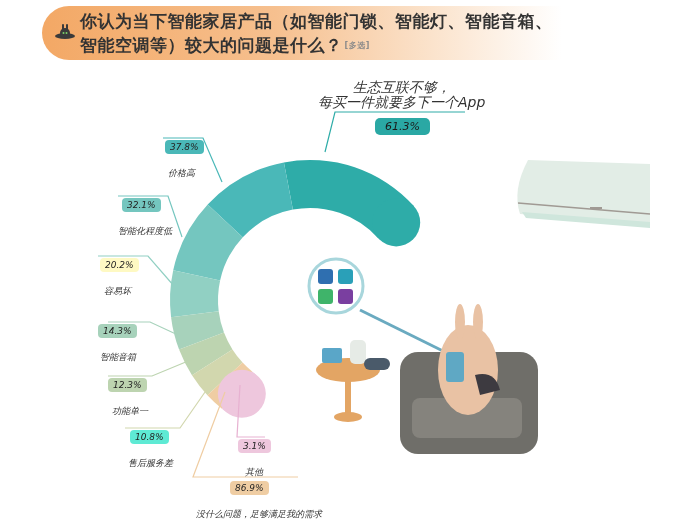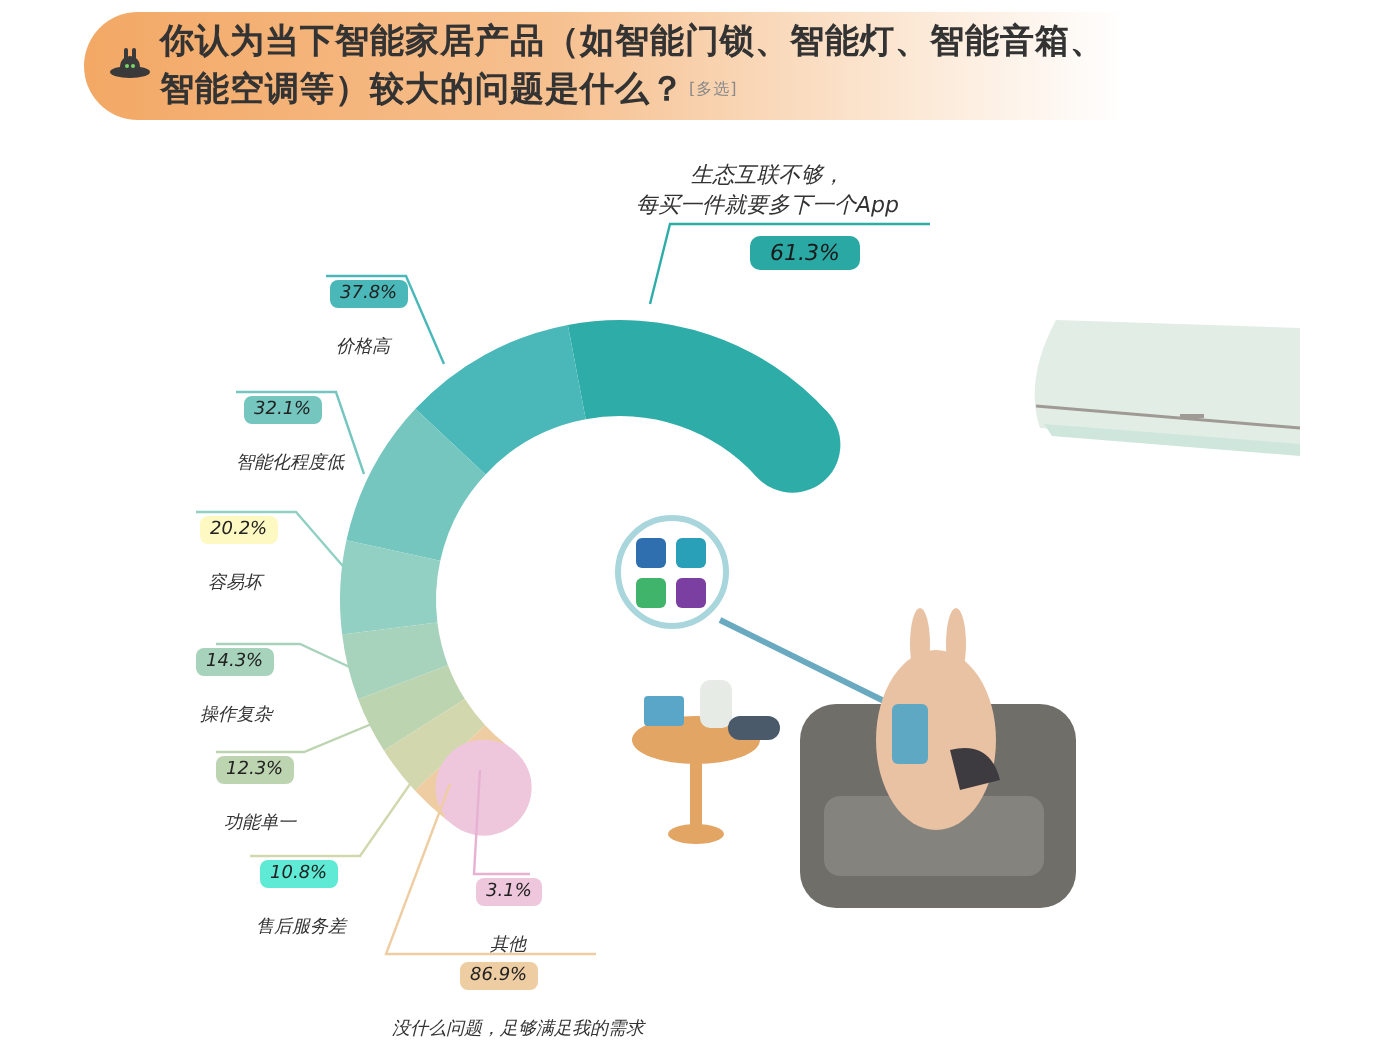--- a/index.html
+++ b/index.html
@@ -4,26 +4,26 @@
 <style>
   html, body { margin:0; padding:0; }
   body { width:700px; height:522px; background:#ffffff; position:relative; overflow:hidden;
          font-family:"DejaVu Sans","Liberation Sans",sans-serif; }
   .title-banner { position:absolute; left:42px; top:6px; width:520px; height:54px;
          border-radius:28px 0 0 28px;
          background:linear-gradient(90deg,#f3a865 0%,#f6c08f 45%,#fbe3cc 75%,rgba(255,255,255,0) 100%); }
   .title-icon { position:absolute; left:52px; top:20px; width:26px; height:26px; }
   .title-text { position:absolute; left:80px; top:9px; font-size:17px; line-height:24px; color:#333;
          font-weight:bold; letter-spacing:0.5px; }
-  .title-tag { font-size:8px; color:#8a8a8a; font-weight:normal; margin-left:2px; vertical-align:middle; }
+  .title-tag { font-size:8px; color:#8a8a8a; font-weight:bold; margin-left:2px; vertical-align:middle; }
   svg.chart { position:absolute; left:0; top:0; }
   .lbl { position:absolute; font-size:9px; color:#333; font-style:italic; white-space:nowrap;margin-top:44px; }
   .pill { position:absolute; font-size:9px; font-style:italic; color:#222; border-radius:4px;
           padding:1px 5px; line-height:12px; }
-  .big-lbl { position:absolute; font-size:11px; color:#333; font-style:italic; text-align:center; line-height:15px; white-space:nowrap; }
+  .big-lbl { position:absolute; font-size:14px; color:#333; font-style:italic; text-align:center; line-height:15px; white-space:nowrap; }
   .big-pill { position:absolute; font-size:11px; font-style:italic; color:#1a1a1a; background:#2aa8a4;
               border-radius:5px; padding:2px 10px; }
 </style>
 </head>
 <body>
 
 <div class="title-banner"></div>
 <svg class="title-icon" viewBox="0 0 26 26">
   <ellipse cx="13" cy="16" rx="10" ry="3" fill="#3a3a3a"></ellipse>
   <circle cx="13" cy="13" r="5" fill="#3a3a3a"></circle>
@@ -109,21 +109,21 @@
 
 <div class="lbl" style="left:168px;top:123px;">价格高</div>
 <div class="pill" style="left:165px;top:140px;background:#4ab8b8;">37.8%</div>
 
 <div class="lbl" style="left:118px;top:181px;">智能化程度低</div>
 <div class="pill" style="left:122px;top:198px;background:#74c6bf;">32.1%</div>
 
 <div class="lbl" style="left:104px;top:241px;">容易坏</div>
 <div class="pill" style="left:100px;top:258px;background:#fef9c3;">20.2%</div>
 
-<div class="lbl" style="left:100px;top:307px;">操作复杂</div>
+<div class="lbl" style="left:100px;top:307px;">智能音箱</div>
 <div class="pill" style="left:98px;top:324px;background:#a7d2bb;">14.3%</div>
 
 <div class="lbl" style="left:112px;top:361px;">功能单一</div>
 <div class="pill" style="left:108px;top:378px;background:#bdd4b0;">12.3%</div>
 
 <div class="lbl" style="left:128px;top:413px;">售后服务差</div>
 <div class="pill" style="left:130px;top:430px;background:#5eead4;">10.8%</div>
 
 <div class="lbl" style="left:245px;top:422px;">其他</div>
 <div class="pill" style="left:238px;top:439px;background:#eec7dd;">3.1%</div>

